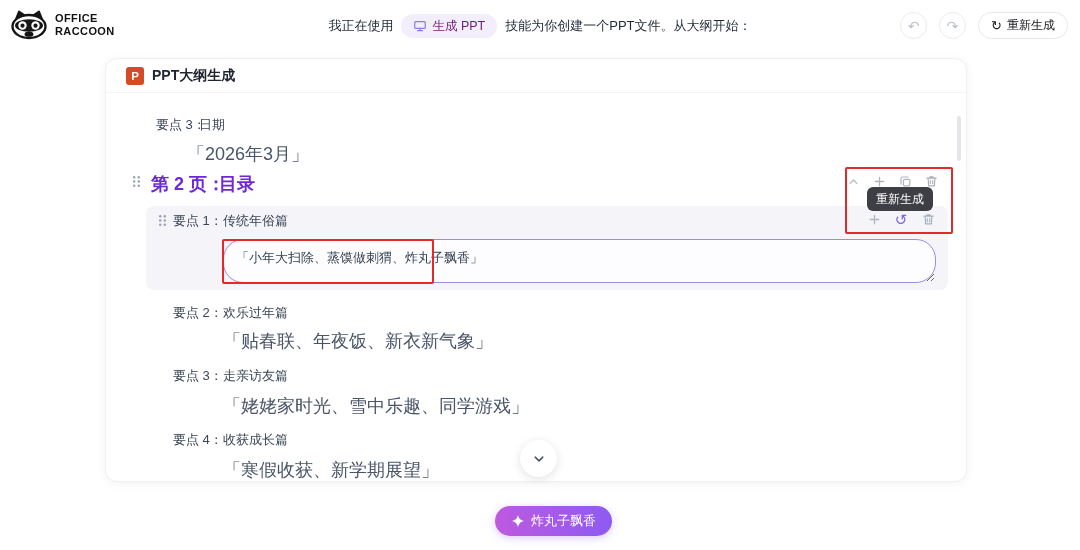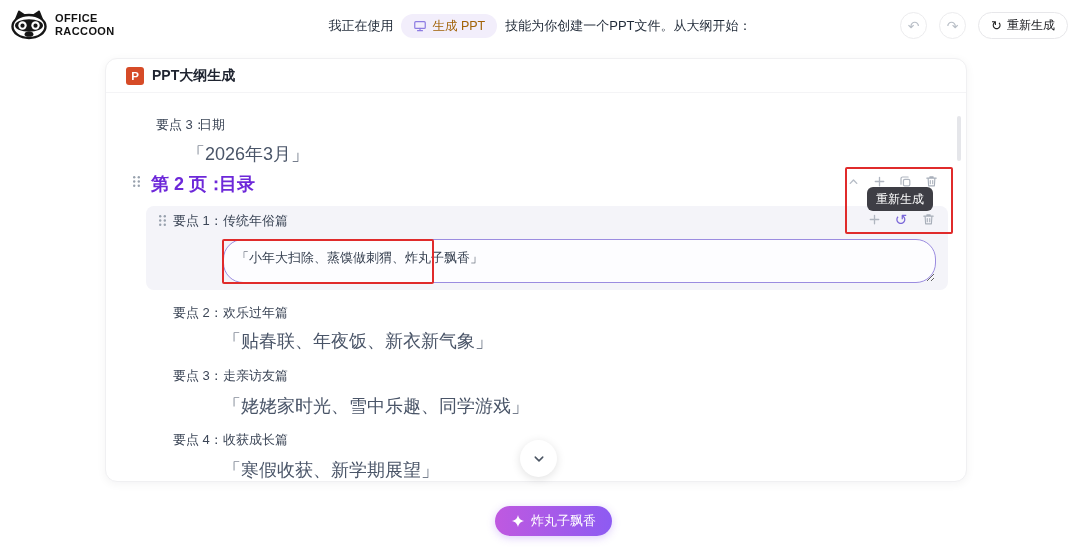--- a/index.html
+++ b/index.html
@@ -5,21 +5,21 @@
   * { margin:0; padding:0; box-sizing:border-box; }
   html,body { width:1080px; height:550px; overflow:hidden; }
   body { position:relative; background:#ffffff; font-family:"Liberation Sans","DejaVu Sans",sans-serif; color:#374151; }
   .abs { position:absolute; }
 
   
   .app-header { position:absolute; left:0; top:0; width:1080px; height:52px; }
   .logo { position:absolute; left:10px; top:10px; display:flex; align-items:center; gap:7px; cursor:pointer; }
   .logo-text { display:flex; flex-direction:column; font-weight:800; font-size:11px; letter-spacing:.4px; color:#121212; line-height:1.15; }
   .status { position:absolute; left:0; right:0; top:0; height:52px; display:flex; align-items:center; justify-content:center; gap:8px; font-size:13px; color:#1f2937; pointer-events:none; }
-  .skill-pill { display:inline-flex; align-items:center; gap:5px; height:24px; padding:0 12px; border-radius:12px; background:#f2eefb; color:#a16207; font-size:12.5px; pointer-events:auto; }
+  .skill-pill { display:inline-flex; align-items:center; gap:5px; height:24px; padding:0 12px; border-radius:12px; background:#f2eefb; color:#701a75; font-size:12.5px; pointer-events:auto; }
   .hdr-actions { position:absolute; right:12px; top:12px; display:flex; align-items:center; gap:12px; }
   .circle-btn { width:27px; height:27px; border-radius:50%; border:1px solid #ececee; background:#fff; display:flex; align-items:center; justify-content:center; font-size:14px; color:#b9bfc7; cursor:pointer; }
   .regen-btn { height:27px; padding:0 12px; border-radius:14px; border:1px solid #e7e7ea; background:#fff; display:flex; align-items:center; gap:5px; font-size:12px; color:#17181c; cursor:pointer; }
   .regen-btn .re-ic { font-size:13px; color:#222; }
 
   
   .card { position:absolute; left:105px; top:58px; width:862px; height:424px; background:#fff; border:1px solid #f0f0f2; border-radius:12px; box-shadow:0 2px 10px rgba(20,20,40,.05); }
   .card-header { position:absolute; left:0; top:0; right:0; height:34px; display:flex; align-items:center; gap:8px; padding:0 20px; border-bottom:1px solid #f4f4f6; }
   .ppt-ic { width:18px; height:18px; border-radius:3px; background:#d64b27; color:#fff; font-size:11.5px; font-weight:700; display:flex; align-items:center; justify-content:center; }
   .card-title { font-size:14px; font-weight:700; color:#1f2430; }

